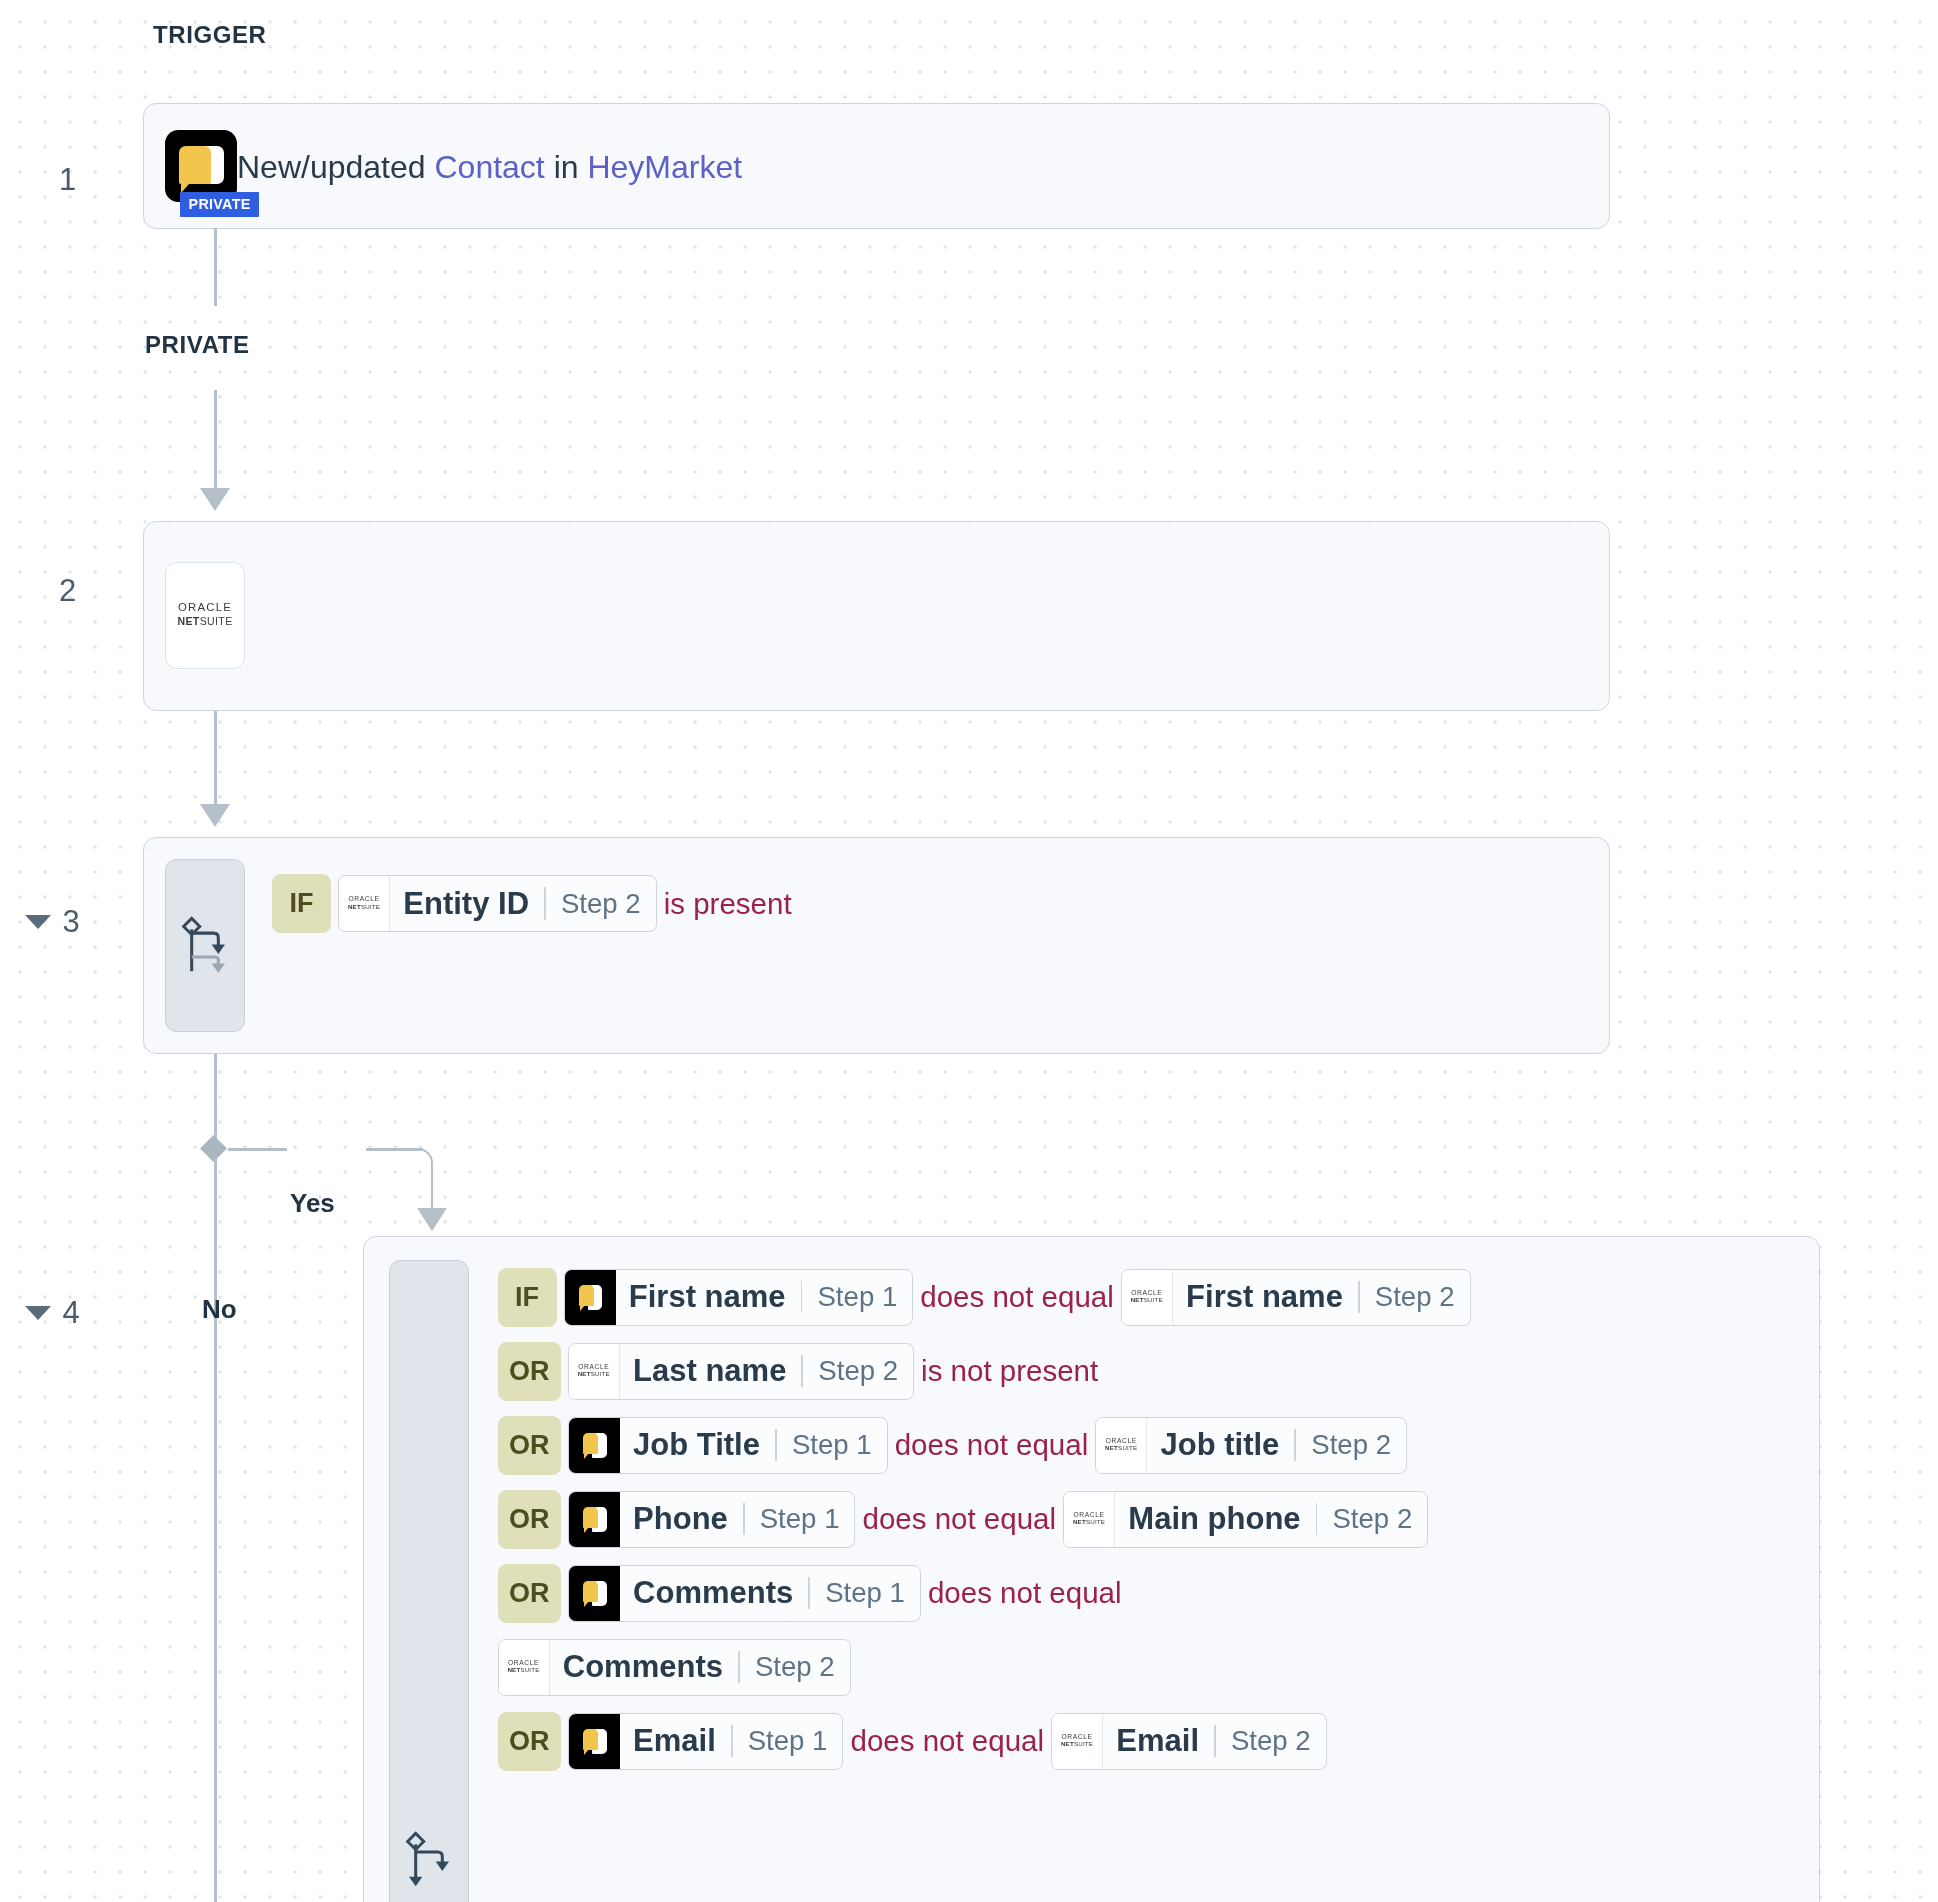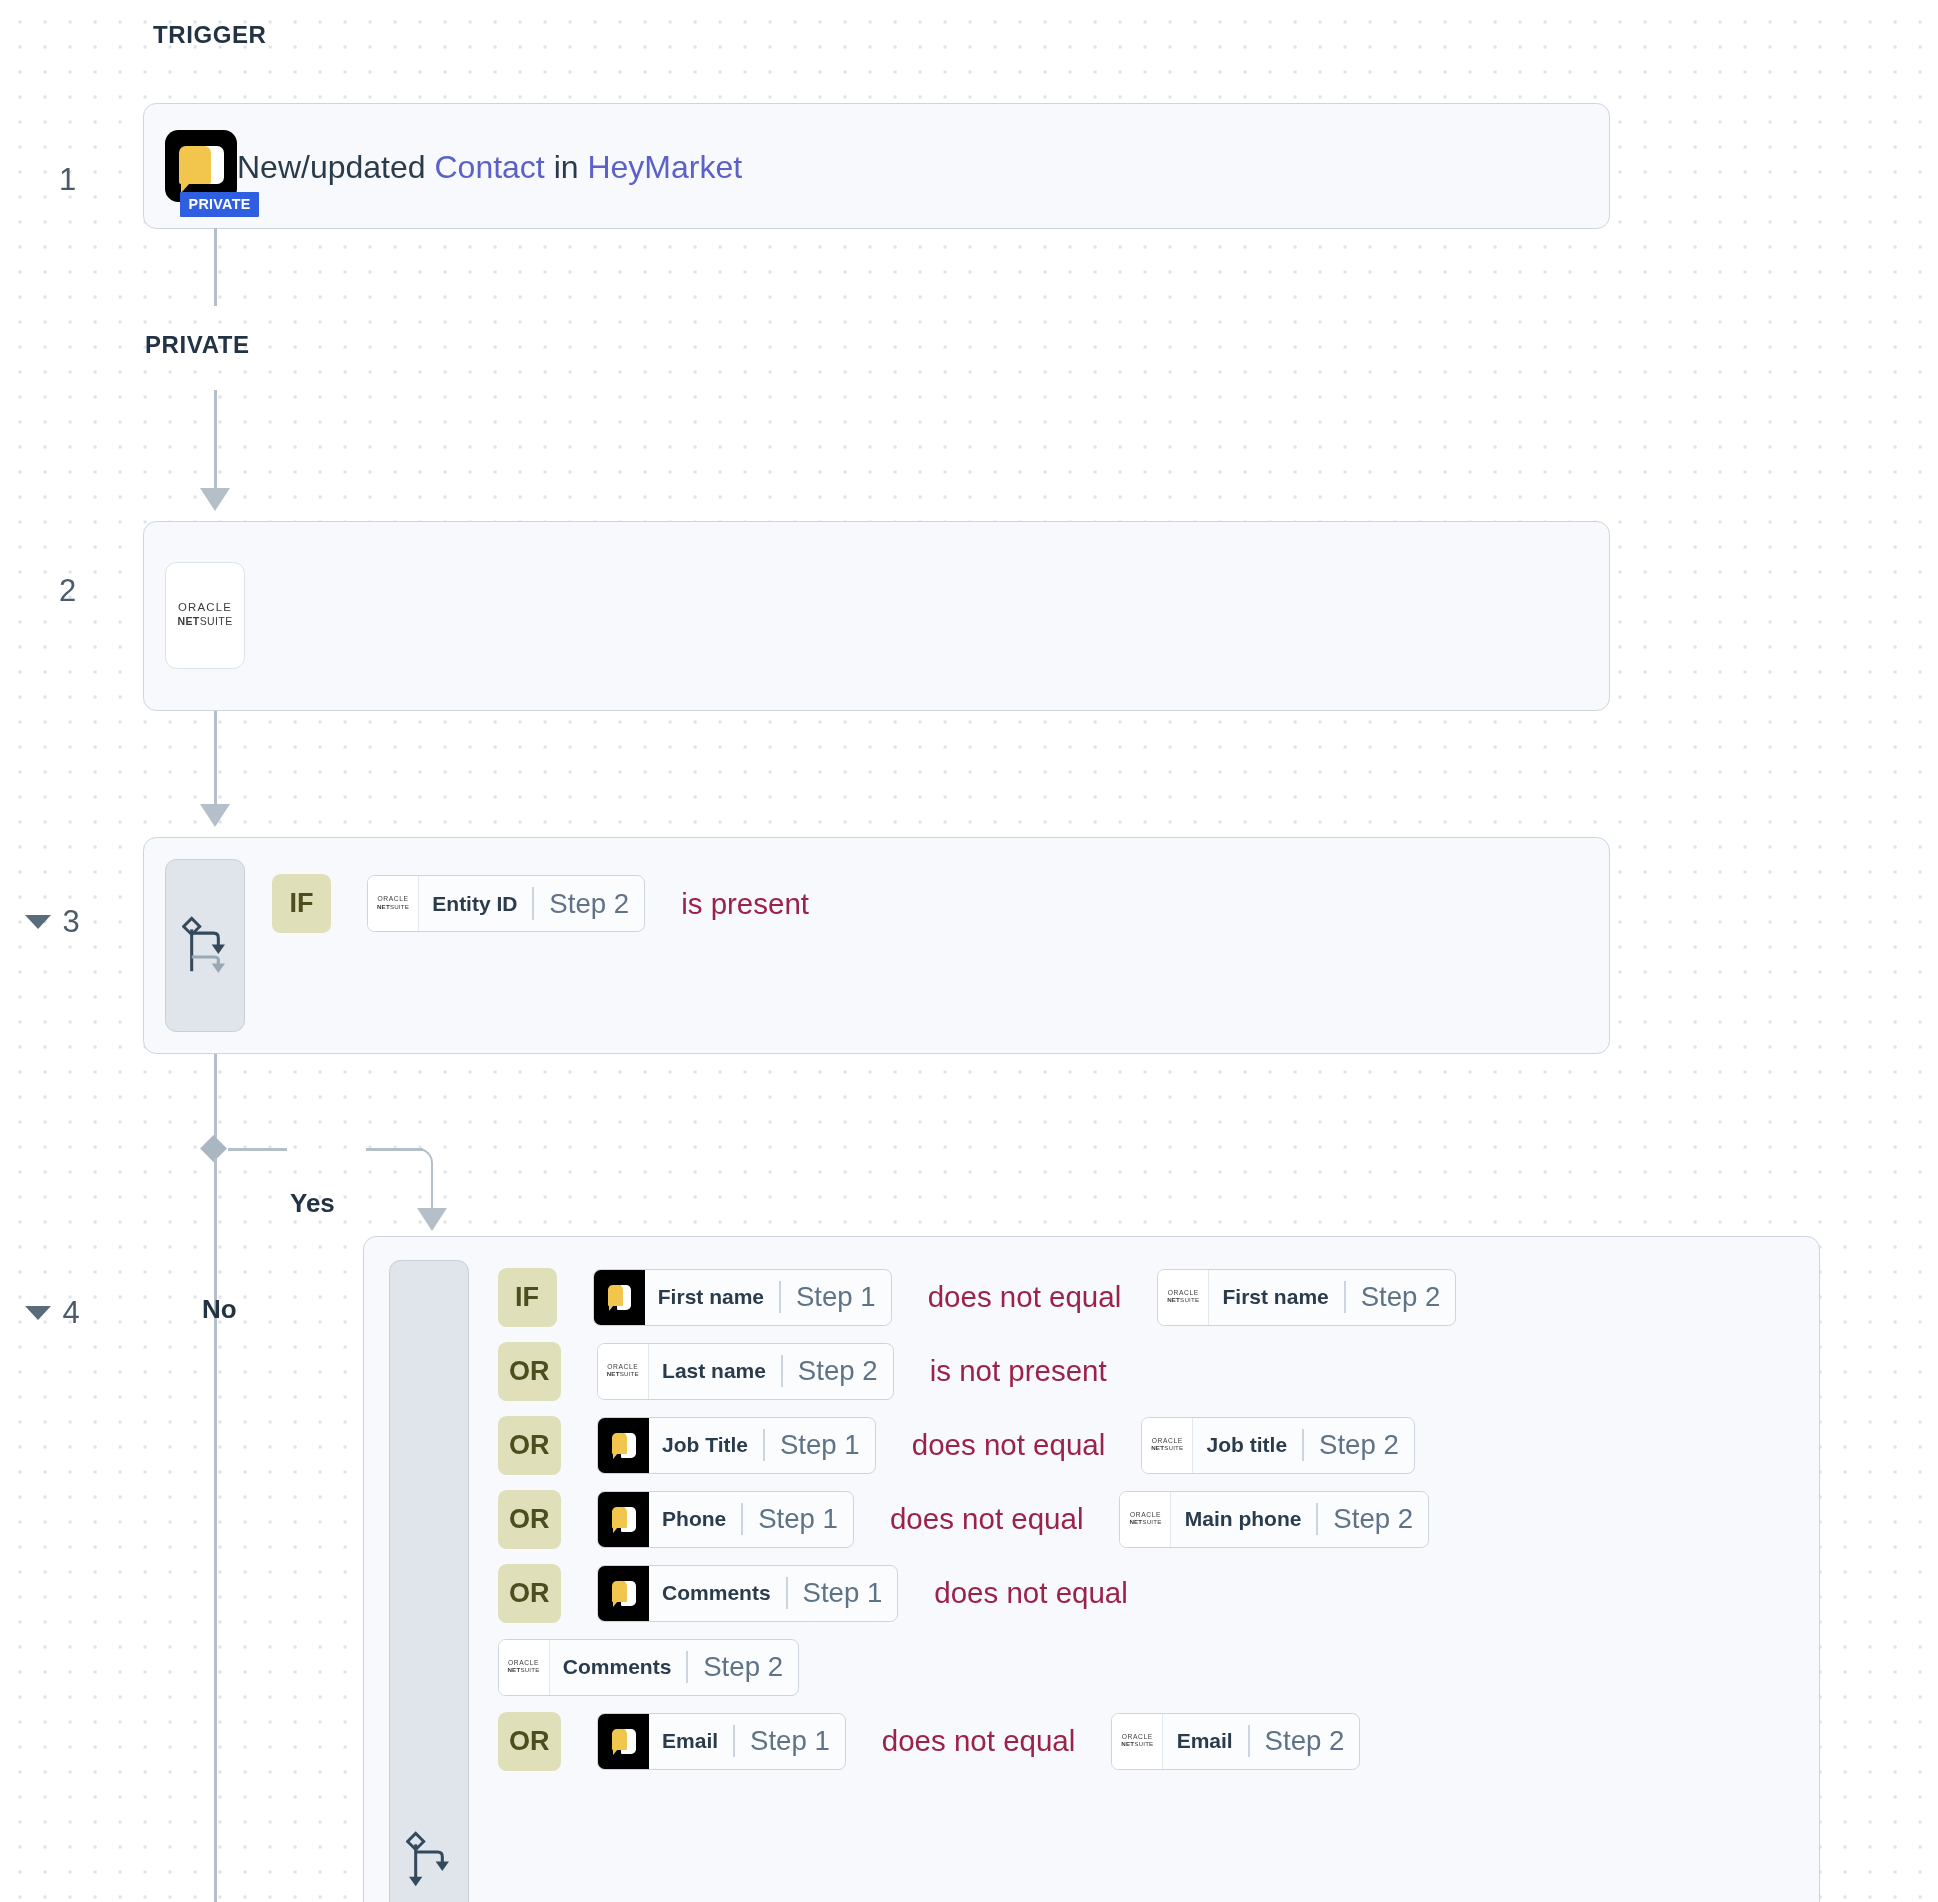--- a/index.html
+++ b/index.html
@@ -208,21 +208,21 @@
   .cond-rows {
     flex: 1 1 auto;
     margin-left: 28.5px;
     display: flex;
     flex-direction: column;
   }
   .cond-row {
     display: flex;
     align-items: center;
     height: 74px;
-    gap: 36px;
+    gap: 7px;
   }
   .logic-chip {
     flex: 0 0 auto;
     min-width: 59px;
     height: 59px;
     background: #dfdfb9;
     border-radius: 8.6px;
     display: flex; align-items: center; justify-content: center;
     font-size: 27px;
     font-weight: 700;
@@ -276,21 +276,21 @@
   }
   .token-icon.ns .t-oracle {
     font-size: 6.7px; letter-spacing: 0.6px; color: #3b3b3b; line-height: 1;
   }
   .token-icon.ns .t-suite {
     font-size: 6.2px; letter-spacing: 0.2px; color: #3b3b3b; line-height: 1.3;
   }
   .token-label {
     display: flex; align-items: center;
     padding: 0 15px 0 13.3px;
-    font-size: 21px;
+    font-size: 31px;
     font-weight: 700;
     color: #2a3b4c;
     white-space: nowrap;
   }
   .token-sep {
     width: 1.9px;
     background: #ccd5de;
     margin: 11.4px 0;
   }
   .token-step {

